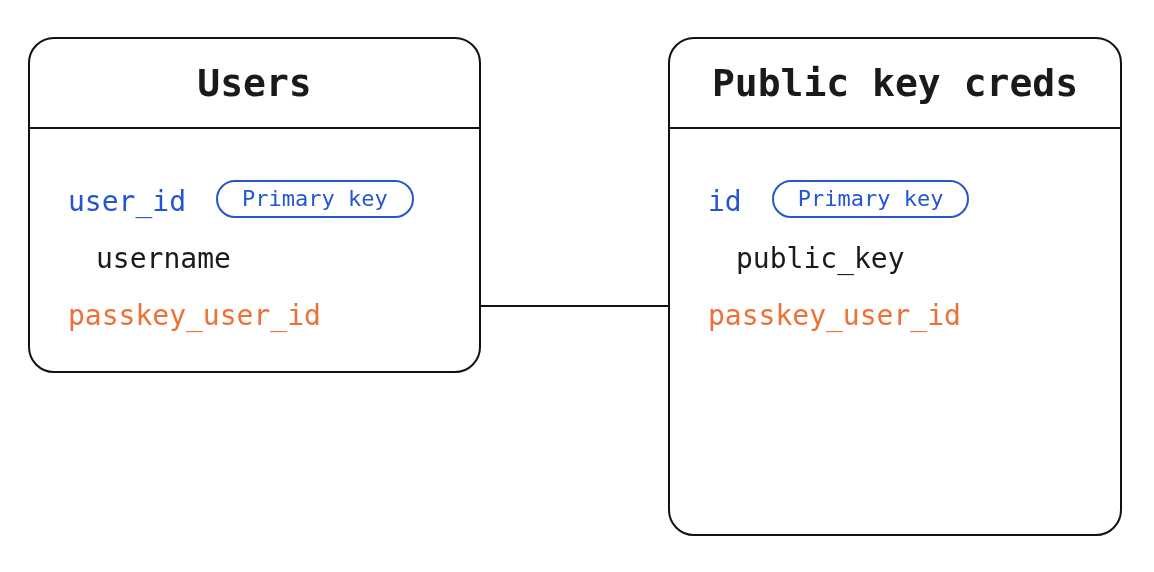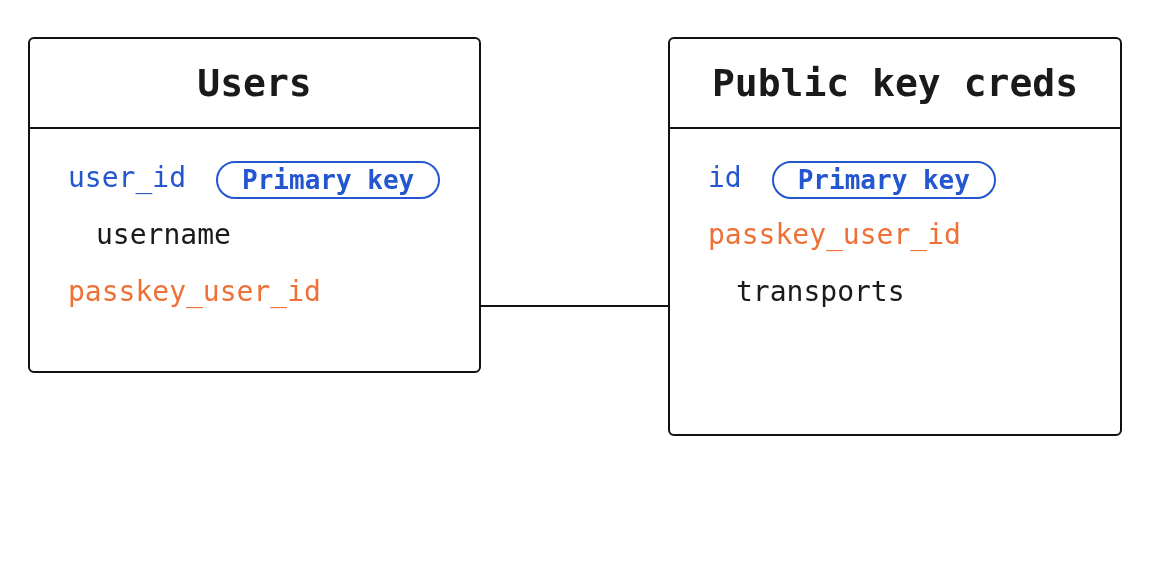--- a/index.html
+++ b/index.html
@@ -15,59 +15,59 @@
     height: 572px;
     background: #ffffff;
     font-family: "DejaVu Sans Mono", "Liberation Mono", monospace;
     overflow: hidden;
   }
   .table-card {
     position: absolute;
     box-sizing: border-box;
     background: #ffffff;
     border: 2px solid var(--stroke-black);
-    border-radius: 6px;
+    border-radius: 26px;
   }
   #table-users { left: 28px; top: 37px; width: 453px; height: 336px; }
-  #table-creds { left: 668px; top: 37px; width: 454px; height: 399px; }
+  #table-creds { left: 668px; top: 37px; width: 454px; height: 499px; }
   .table-header {
     box-sizing: border-box;
     height: 90px;
     border-bottom: 2px solid var(--stroke-black);
     display: flex;
     align-items: center;
     justify-content: center;
   }
   .table-title {
     font-size: 38px;
     font-weight: bold;
     color: var(--field-black);
     white-space: nowrap;
   }
   .table-body { padding-top: 32px; }
   .field-row {
     height: 57px;
     display: flex;
-    align-items: flex-start;
+    align-items: flex-end;
     padding-left: 38px;
     font-size: 28px;
     white-space: nowrap;
   }
   .f-blue   { color: var(--primary-key-blue); }
   .f-orange { color: var(--foreign-key-orange); }
   .f-black  { color: var(--field-black); margin-left: 28px; }
   .pk-badge {
     display: inline-block;
     margin-left: 30px;
     box-sizing: border-box;
     border: 2px solid var(--primary-key-blue);
     border-radius: 999px;
     color: var(--primary-key-blue);
-    font-size: 26px;
-    font-weight: bold;
+    font-size: 22px;
+    font-weight: normal;
     line-height: 34px;
     height: 38px;
     padding: 0 24px;
     background: #ffffff;
   }
   .connector {
     position: absolute;
     left: 481px;
     top: 305px;
     width: 187px;
@@ -103,21 +103,21 @@
   <div class="table-card" id="table-creds">
     <div class="table-header">
       <span class="table-title">Public key creds</span>
     </div>
     <div class="table-body">
       <div class="field-row">
         <span class="f-blue">id</span>
         <span class="pk-badge">Primary key</span>
       </div>
       <div class="field-row">
-        <span class="f-orange">passkey_user_id</span>
+        <span class="f-black">public_key</span>
       </div>
       <div class="field-row">
-        <span class="f-black">transports</span>
+        <span class="f-orange">passkey_user_id</span>
       </div>
     </div>
   </div>
 
 </div>
 
 </body></html>

